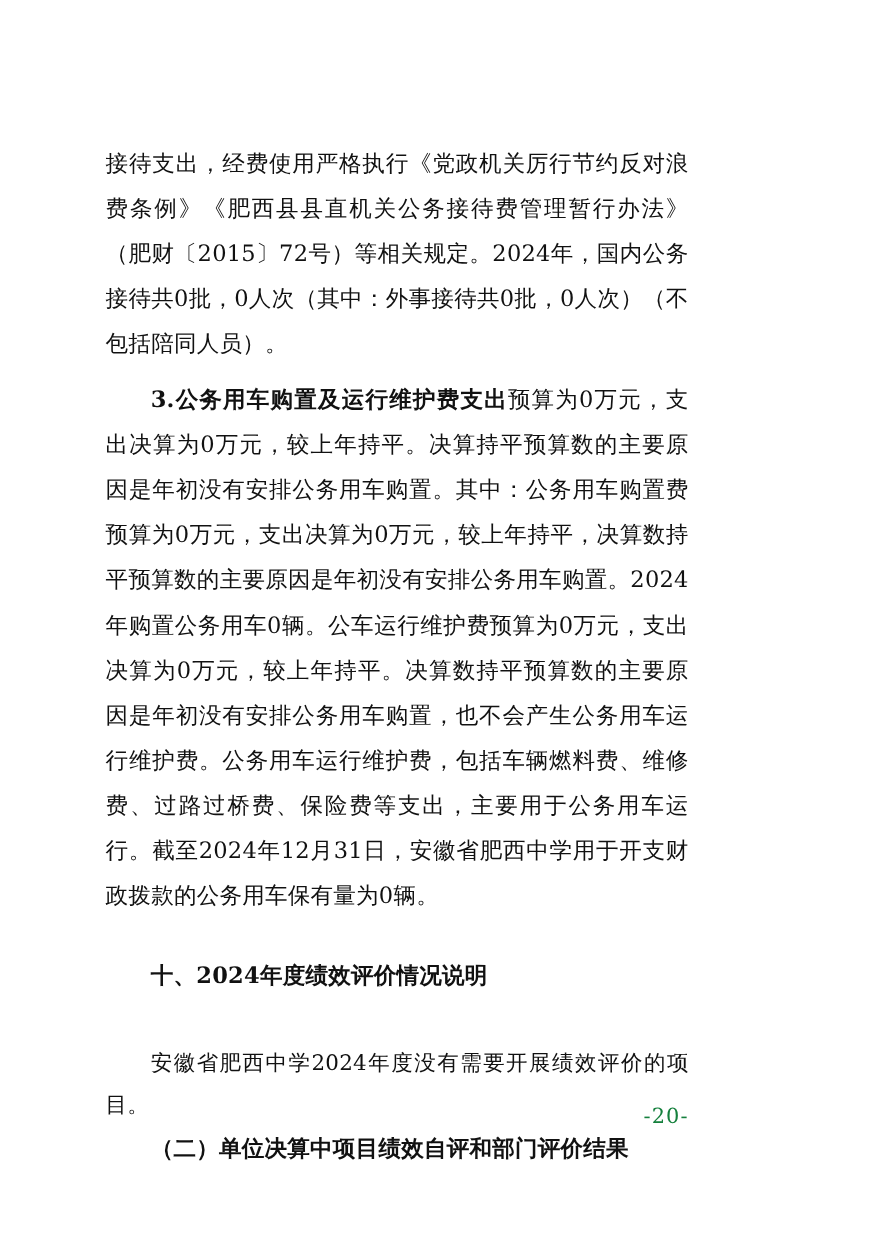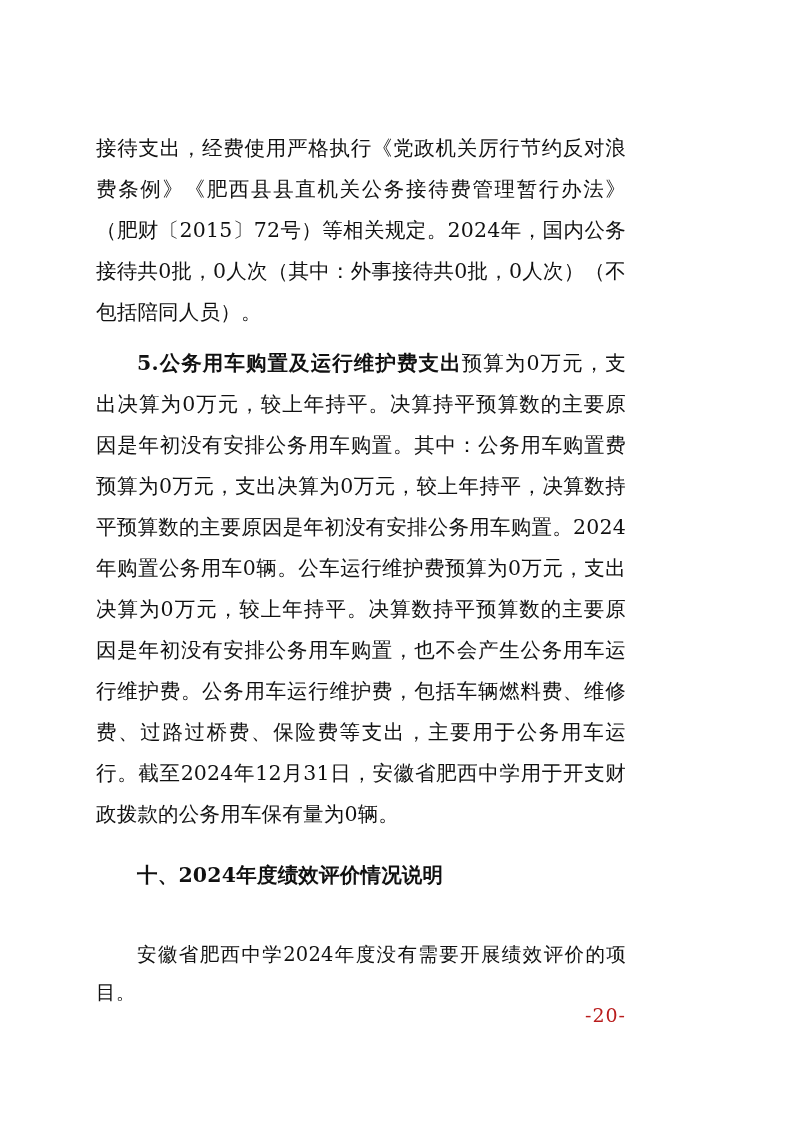--- a/index.html
+++ b/index.html
@@ -36,59 +36,60 @@
   }
   .indent2 {
     text-indent: 41px;
   }
   .bold {
     font-weight: bold;
   }
   .heading {
     font-weight: bold;
     text-indent: 41px;
-    margin-top: 20px;
+    margin-top: 32px;
   }
   .heading-tight {
     font-weight: bold;
     text-indent: 41px;
   }
   .sub-body {
     text-indent: 41px;
     font-size: 19.5px;
     line-height: 38px;
     margin-top: 40px;
   }
   .blk {
     margin-top: 10px;
   }
   .page-number {
     position: absolute;
     right: 96px;
     bottom: 96px;
     font-size: 19px;
     font-family: "DejaVu Serif", "Liberation Serif", serif;
-    color: #b91c1c;
+    color: #15803d;
     letter-spacing: 1px;
   }
 </style>
 </head>
 <body>
 
 <div class="page">
   <div class="doc-body">
 
     <p class="para">接待支出，经费使用严格执行《党政机关厉行节约反对浪费条例》《肥西县县直机关公务接待费管理暂行办法》（肥财〔2015〕72号）等相关规定。2024年，国内公务接待共0批，0人次（其中：外事接待共0批，0人次）（不包括陪同人员）。</p>
 
-    <p class="indent2 blk"><span class="bold">5.公务用车购置及运行维护费支出</span><span>预算为0万元，支出决算为0万元，较上年持平。决算持平预算数的主要原因是年初没有安排公务用车购置。其中：公务用车购置费预算为0万元，支出决算为0万元，较上年持平，决算数持平预算数的主要原因是年初没有安排公务用车购置。2024年购置公务用车0辆。公车运行维护费预算为0万元，支出决算为0万元，较上年持平。决算数持平预算数的主要原因是年初没有安排公务用车购置，也不会产生公务用车运行维护费。公务用车运行维护费，包括车辆燃料费、维修费、过路过桥费、保险费等支出，主要用于公务用车运行。截至2024年12月31日，安徽省肥西中学用于开支财政拨款的公务用车保有量为0辆。</span></p>
+    <p class="indent2 blk"><span class="bold">3.公务用车购置及运行维护费支出</span><span>预算为0万元，支出决算为0万元，较上年持平。决算持平预算数的主要原因是年初没有安排公务用车购置。其中：公务用车购置费预算为0万元，支出决算为0万元，较上年持平，决算数持平预算数的主要原因是年初没有安排公务用车购置。2024年购置公务用车0辆。公车运行维护费预算为0万元，支出决算为0万元，较上年持平。决算数持平预算数的主要原因是年初没有安排公务用车购置，也不会产生公务用车运行维护费。公务用车运行维护费，包括车辆燃料费、维修费、过路过桥费、保险费等支出，主要用于公务用车运行。截至2024年12月31日，安徽省肥西中学用于开支财政拨款的公务用车保有量为0辆。</span></p>
 
     <p class="heading">十、2024年度绩效评价情况说明</p>
 
 
     <p class="sub-body">安徽省肥西中学2024年度没有需要开展绩效评价的项目。</p>
 
+    <p class="heading-tight">（二）单位决算中项目绩效自评和部门评价结果</p>
 
 
 
   </div>
 
   <div class="page-number">-20-</div>
 </div>
 
 </body></html>

